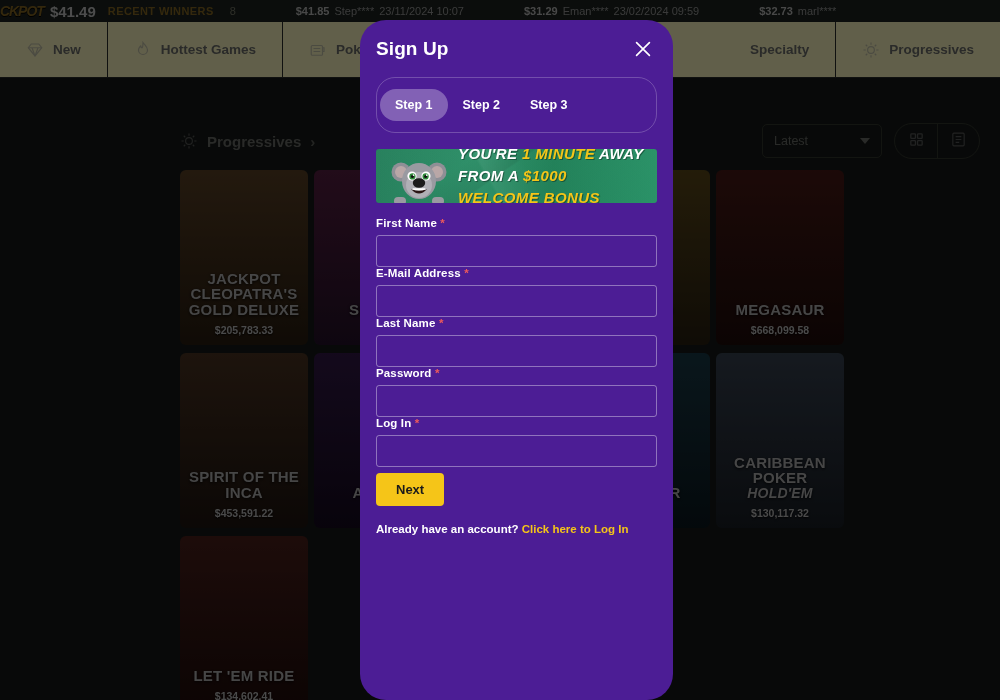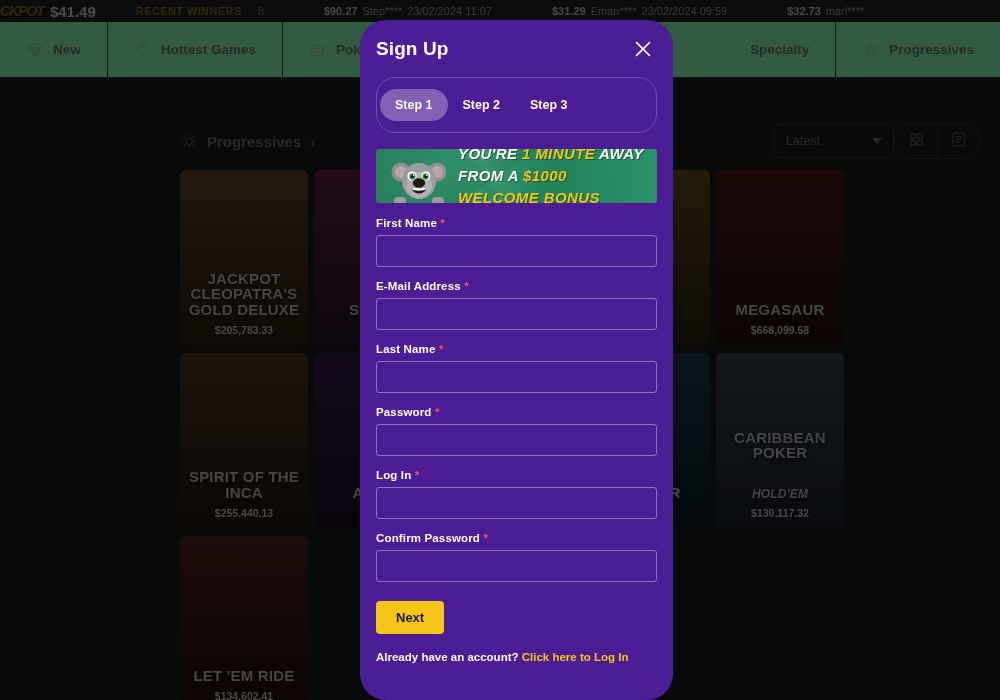--- a/index.html
+++ b/index.html
@@ -29,32 +29,32 @@
     display: flex; align-items: center;
     white-space: nowrap; overflow: hidden;
     font-size: 11px;
   }
   .jackpot-logo {
     color: #8a6a22; font-weight: bold; font-size: 14px;
     font-style: italic; letter-spacing: -1px;
     margin-left: -16px; padding-right: 6px;
     text-shadow: 0 1px 0 #000;
   }
-  .jackpot-amt { color: #c9c9c9; font-weight: bold; font-size: 15px; padding-right: 40px; }
+  .jackpot-amt { color: #c9c9c9; font-weight: bold; font-size: 15px; padding-right: 12px; }
   .rw-label { color: #8a6a22; font-weight: bold; letter-spacing: .4px; font-size: 11px; }
   .rw-count { color: #7a7a6a; padding-left: 16px; font-size: 11px; }
   .win-item { padding-left: 60px; display: inline-flex; gap: 5px; align-items: center; }
   .win-amt { color: #bdbdbd; font-weight: bold; }
   .win-user { color: #9a9a9a; }
   .win-time { color: #9a9a9a; }
 
   
   .navbar {
     position: absolute; top: 22px; left: 0; width: 1000px; height: 56px;
-    background: #86efac;
+    background: #fef9c3;
     display: flex; align-items: center;
     border-bottom: 1px solid #2b2e2a;
   }
   .nav-item {
     display: flex; align-items: center; gap: 9px;
     padding: 0 26px; height: 100%;
     color: #6e706c; font-size: 13.5px; font-weight: bold;
     border-right: 1px solid #2b2e2a;
   }
   .nav-icon { width: 18px; height: 18px; opacity: .55; flex: none; }
@@ -65,21 +65,21 @@
     position: absolute; top: 120px; left: 0; width: 1000px; height: 42px;
     display: flex; align-items: center; justify-content: space-between;
     padding: 0 20px;
   }
   .sec-title {
     display: flex; align-items: center; gap: 9px;
     margin-left: 160px;
     color: #6c6e6a; font-size: 15px; font-weight: bold;
   }
   .sec-chev { font-size: 15px; color: #5d5f5b; }
-  .sec-tools { display: flex; align-items: center; }
+  .sec-tools { display: flex; align-items: center; gap: 12px; }
   .select-box {
     display: flex; align-items: center; justify-content: space-between;
     width: 120px; height: 34px; padding: 0 11px;
     border: 1px solid #33372f; border-radius: 5px;
     color: #6d6f6b; font-size: 12.5px;
   }
   .chev-d {
     width: 0; height: 0;
     border-left: 5px solid transparent; border-right: 5px solid transparent;
     border-top: 6px solid #6d6f6b;
@@ -104,21 +104,21 @@
     display: flex; flex-direction: column;
     justify-content: flex-end; align-items: center;
     padding-bottom: 9px;
   }
   .tile-name {
     color: #b9b9b9; font-size: 15px; font-weight: bold;
     line-height: 1.02; text-align: center; letter-spacing: .2px;
     text-transform: uppercase; padding: 0 4px;
     text-shadow: 0 1px 3px rgba(0,0,0,.85);
   }
-  .tile-name .it { font-style: italic; font-size: 12px; display: block; margin-top: 27px; }
+  .tile-name .it { font-style: italic; font-size: 14px; display: block; }
   .tile-amt {
     color: #c2c2c2; font-size: 10.5px; font-weight: bold;
     margin-top: 7px; text-shadow: 0 1px 2px rgba(0,0,0,.9);
   }
 
   
   .modal {
     position: absolute; top: 20px; left: 360px;
     width: 313px; height: 680px;
     background: #4c1d95;
@@ -175,21 +175,21 @@
     text-align: left;
     font-size: 15px; font-weight: bold; font-style: italic;
     letter-spacing: .4px; line-height: 1.45;
     color: #ffffff;
     text-shadow: 1px 1px 0 rgba(0,0,0,.35);
   }
   .promo-text .hl { color: #f4c518; }
 
   
   .form { padding: 14px 16px 0 16px; flex: 1; }
-  .field { margin-bottom: 13px; }
+  .field { }
   .f-label {
     color: #ffffff; font-size: 11.5px; font-weight: bold;
     margin-bottom: 6px; display: block; letter-spacing: .15px;
   }
   .req { color: #ee5a5a; }
   .f-input {
     width: 100%; height: 32px;
     background: transparent;
     border: 1px solid rgba(255,255,255,0.38);
     border-radius: 3px;
@@ -219,23 +219,23 @@
 <div id="app">
 
   <div class="bg-page">
 
     <div class="ticker">
       <span class="jackpot-logo">JACKPOT</span>
       <span class="jackpot-amt">$41.49</span>
       <span class="rw-label">RECENT WINNERS</span>
       <span class="rw-count">8</span>
       <span class="win-item">
-        <span class="win-amt">$90.27</span>
+        <span class="win-amt">$41.85</span>
         <span class="win-user">Step****</span>
-        <span class="win-time">23/02/2024 11:07</span>
+        <span class="win-time">23/11/2024 10:07</span>
       </span>
       <span class="win-item">
         <span class="win-amt">$31.29</span>
         <span class="win-user">Eman****</span>
         <span class="win-time">23/02/2024 09:59</span>
       </span>
       <span class="win-item">
         <span class="win-amt">$32.73</span>
         <span class="win-user">marl****</span>
       </span>
@@ -349,21 +349,21 @@
         <div class="tile-name">OTI'S D</div>
         <div class="tile-amt">13</div>
       </div>
       <div class="tile" style="background:linear-gradient(180deg,#4a1a16,#1f0c0a)">
         <div class="tile-name">MEGASAUR</div>
         <div class="tile-amt">$668,099.58</div>
       </div>
 
       <div class="tile" style="background:linear-gradient(180deg,#4d3522,#1f1510)">
         <div class="tile-name">SPIRIT OF THE INCA</div>
-        <div class="tile-amt">$255,440.13</div>
+        <div class="tile-amt">$453,591.22</div>
       </div>
       <div class="tile" style="background:linear-gradient(180deg,#351a4a,#150a1f)">
         <div class="tile-name">AZ MIL</div>
         <div class="tile-amt">$1,</div>
       </div>
       <div class="tile" style="background:linear-gradient(180deg,#4a3c12,#1f1908)">
         <div class="tile-name"></div>
         <div class="tile-amt"></div>
       </div>
       <div class="tile" style="background:linear-gradient(180deg,#1a3c4a,#0a181f)">
@@ -475,27 +475,20 @@
       </div>
 
       <div class="field">
         <label class="f-label">
           <span>Log In</span>
           <span class="req">*</span>
         </label>
         <input class="f-input" type="text" value="" style="">
       </div>
 
-      <div class="field">
-        <label class="f-label">
-          <span>Confirm Password</span>
-          <span class="req">*</span>
-        </label>
-        <input class="f-input" type="password" value="" style="">
-      </div>
 
       <button class="next-btn">Next</button>
 
       <div class="login-row">
         <span>Already have an account?</span>
         <span class="login-link">Click here to Log In</span>
       </div>
     </div>
   </div>
 </div>

